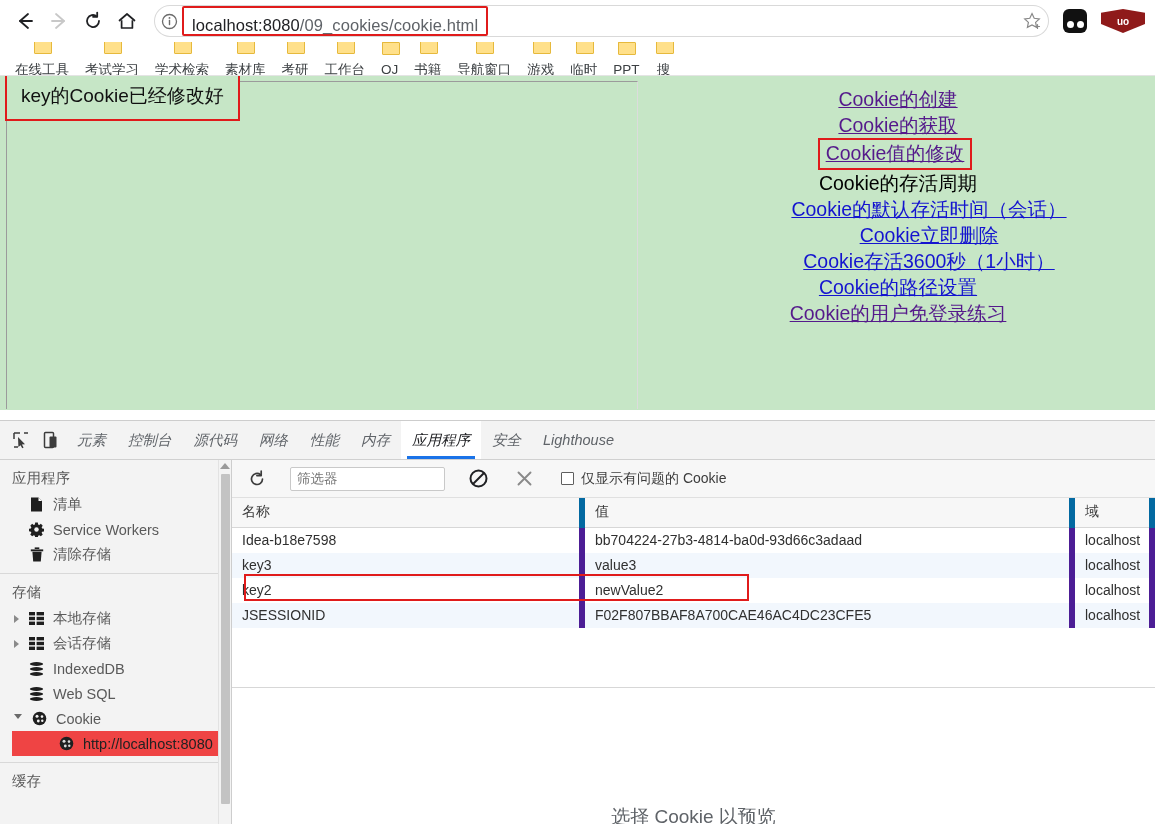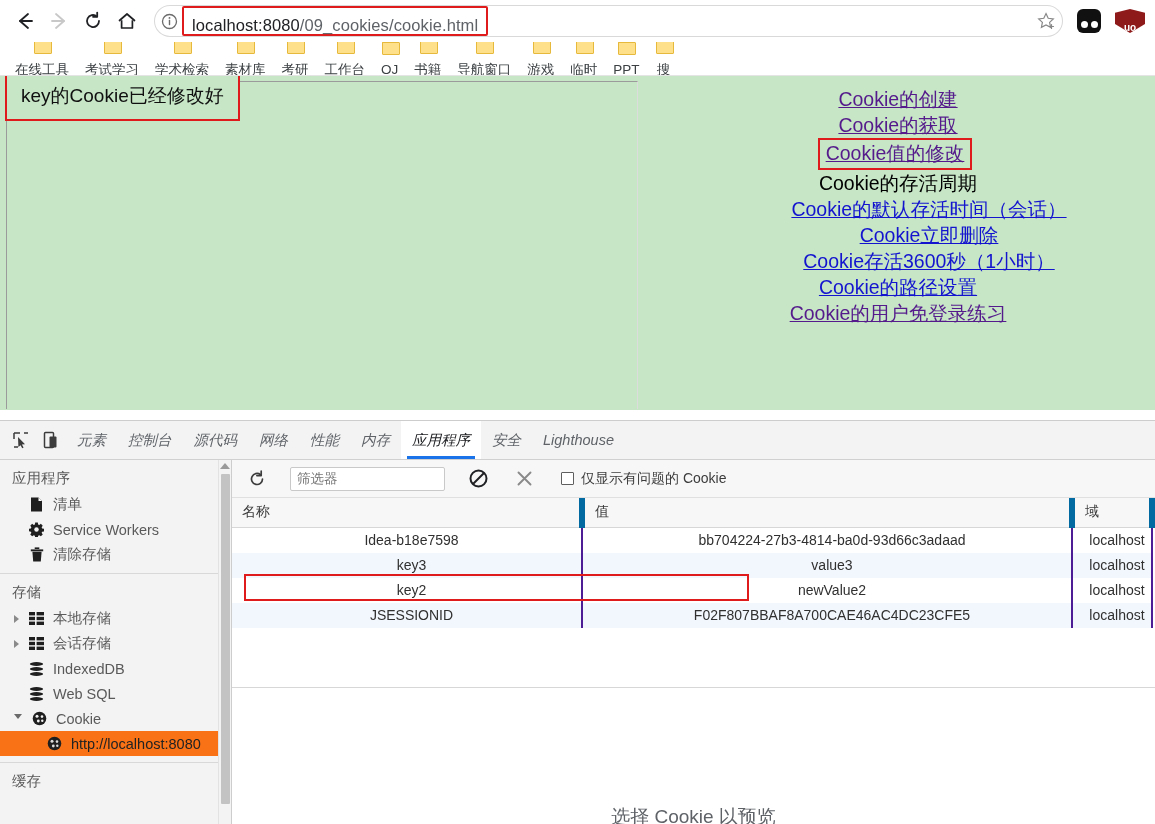--- a/index.html
+++ b/index.html
@@ -48,23 +48,23 @@
   .url-text .host { color: #202124; }
   .star { flex: 0 0 34px; display:flex; align-items:center; justify-content:center; }
 
   .ext-icons { display:flex; align-items:center; gap:14px; padding-left:8px; padding-right:2px;}
   .ext-dark {
     width: 24px; height: 24px; border-radius: 6px; background:#111;
     display:flex; align-items:flex-end; justify-content:center; gap:3px; padding-bottom:5px;
   }
   .ext-dark i { width:7px; height:7px; border-radius:50%; background:#fff; display:block; }
   .ext-shield {
-    width: 30px; height: 24px; background:#8f1a1a;
+    width: 44px; height: 24px; background:#8f1a1a;
     clip-path: polygon(50% 0, 100% 16%, 100% 62%, 50% 100%, 0 62%, 0 16%);
-    display:flex; align-items:flex-end; justify-content:center;
+    display:flex; align-items:center; justify-content:center;
     color:#fff; font-size:10px; font-weight:bold;
   }
 
   
   .bookmarks {
     height: 34px; display:flex; align-items:center;
     padding: 0 8px; gap: 2px; background:#fff;
     border-bottom: 1px solid #e4e4e4;
     overflow: hidden;
   }
@@ -158,21 +158,21 @@
     border-right:1px solid #cdcdcd; position:relative;
     overflow:hidden; font-size:14px; color:#5a5a5a;
   }
   .side-head { padding: 9px 0 4px 12px; font-size:14.5px; color:#5a5a5a; }
   .side-row {
     display:flex; align-items:center; gap:8px;
     padding: 3px 0 3px 28px; cursor:pointer; font-size:14.5px; color:#5a5a5a;
     height: 25px;
   }
   .side-row.sub { padding-left: 46px; }
-  .side-row.selected { background:#f97316; color:#222; }
+  .side-row.selected { background:#ef4444; color:#222;margin-left:12px; }
   .side-sep { border-top:1px solid #d8d8d8; margin: 6px 0 0 0; }
   .tri {
     width:0;height:0;border-left:5px solid #8a8a8a;border-top:4px solid transparent;border-bottom:4px solid transparent;
     margin-left:-14px; margin-right:1px; flex:0 0 5px;
   }
   .tri.open { border-left:4px solid transparent;border-right:4px solid transparent;border-top:5px solid #6a6a6a; }
   .ico { width:17px; flex:0 0 17px; display:flex; align-items:center; justify-content:center; }
   .side-scroll {
     position:absolute; right:0; top:0; width:13px; height:100%;
     background:#f3f3f3; border-left:1px solid #e2e2e2;
@@ -201,21 +201,21 @@
   .chk { width:13px; height:13px; border:1.5px solid #5f5f5f; background:#fff; border-radius:1px; }
 
   .ck-table { width:100%; border-collapse: collapse; table-layout: fixed; }
   .ck-table th {
     text-align:left; font-weight:normal; font-size:14px; color:#3c3c3c;
     background:#f7f7f7; padding: 5px 0 6px 10px;
     border-right:6px solid #0369a1; border-bottom:1px solid #d7d7d7;
   }
   .ck-table td {
     font-size:14px; color:#303030; padding: 4px 0 5px 10px;
-    border-right:2px solid #4c1d95; white-space:nowrap; overflow:hidden;text-align:center;
+    border-right:6px solid #4c1d95; white-space:nowrap; overflow:hidden;
   }
   .ck-table tr.odd td { background:#fff; }
   .ck-table tr.even td { background:#f2f7fd; }
   .tbl-wrap { position:relative; height: 190px; border-bottom:1px solid #d7d7d7; }
   .tbl-outline {
     position:absolute; border:2px solid #e01b1b;
     left: 12px; top: 76px; width: 505px; height: 27px;
     pointer-events:none;
   }
   .preview-pane { flex:1 1 auto; position:relative; background:#fff; }

